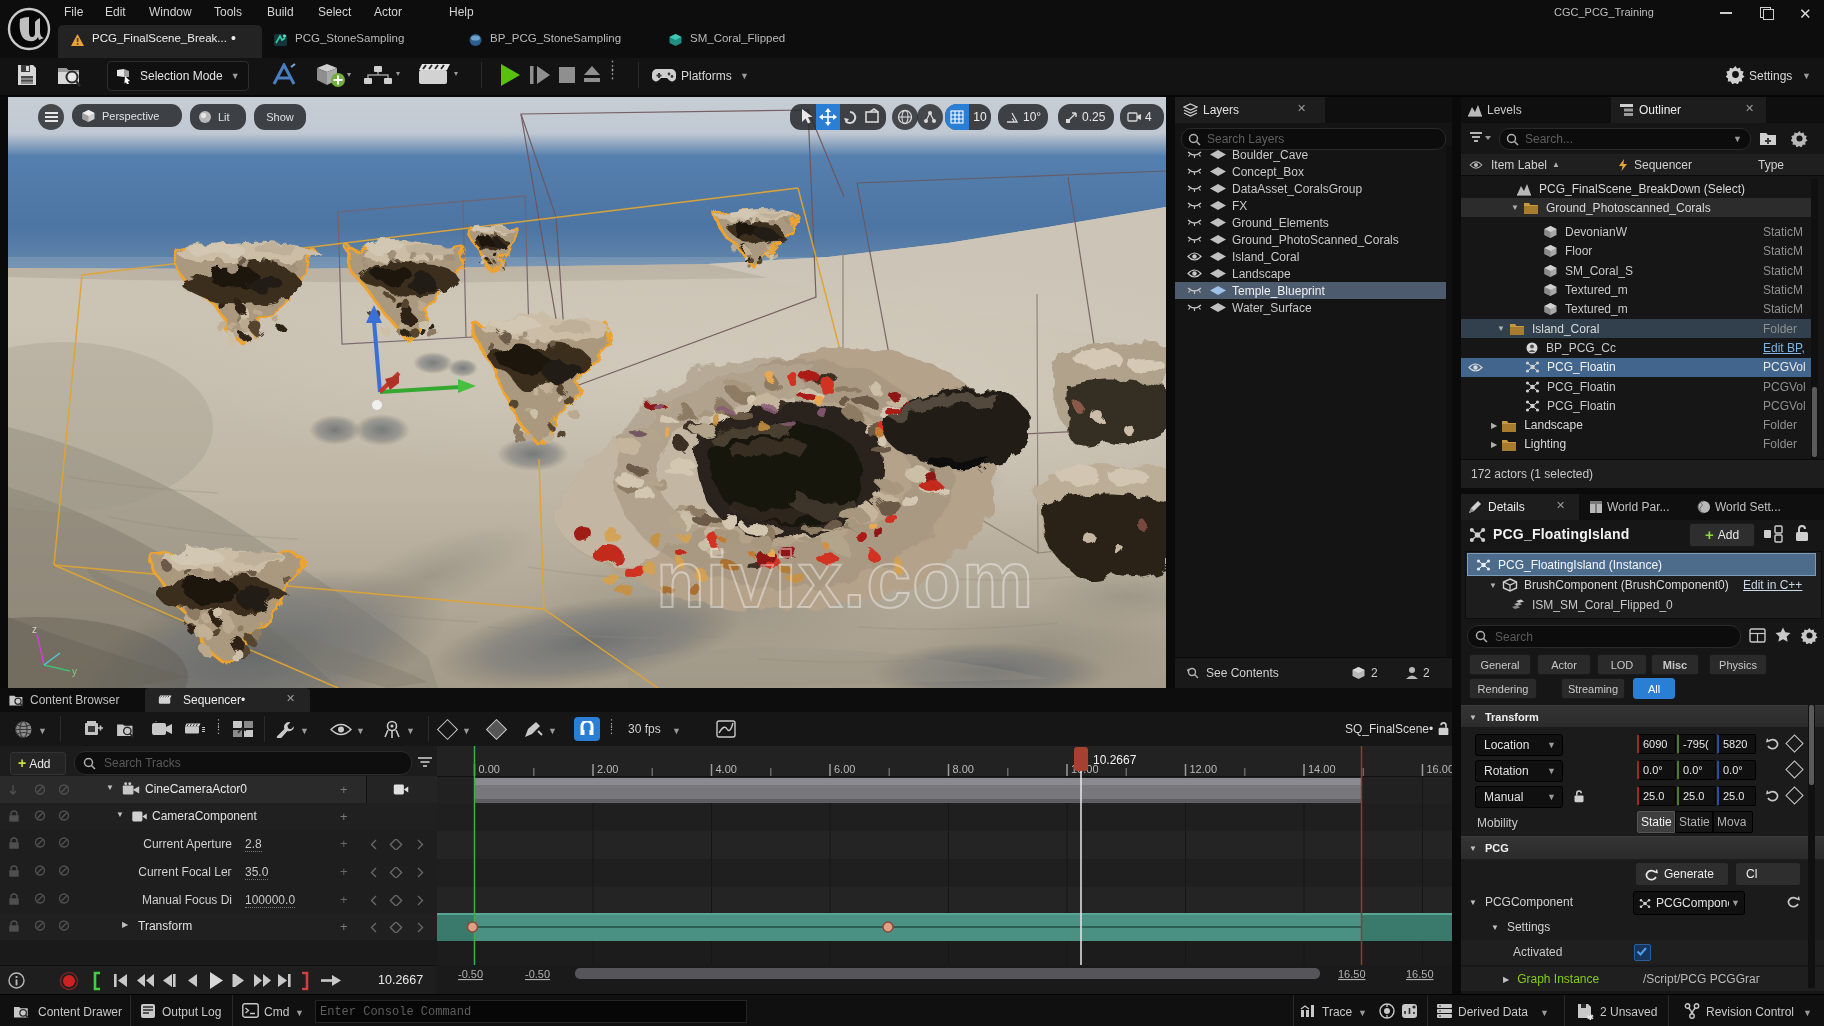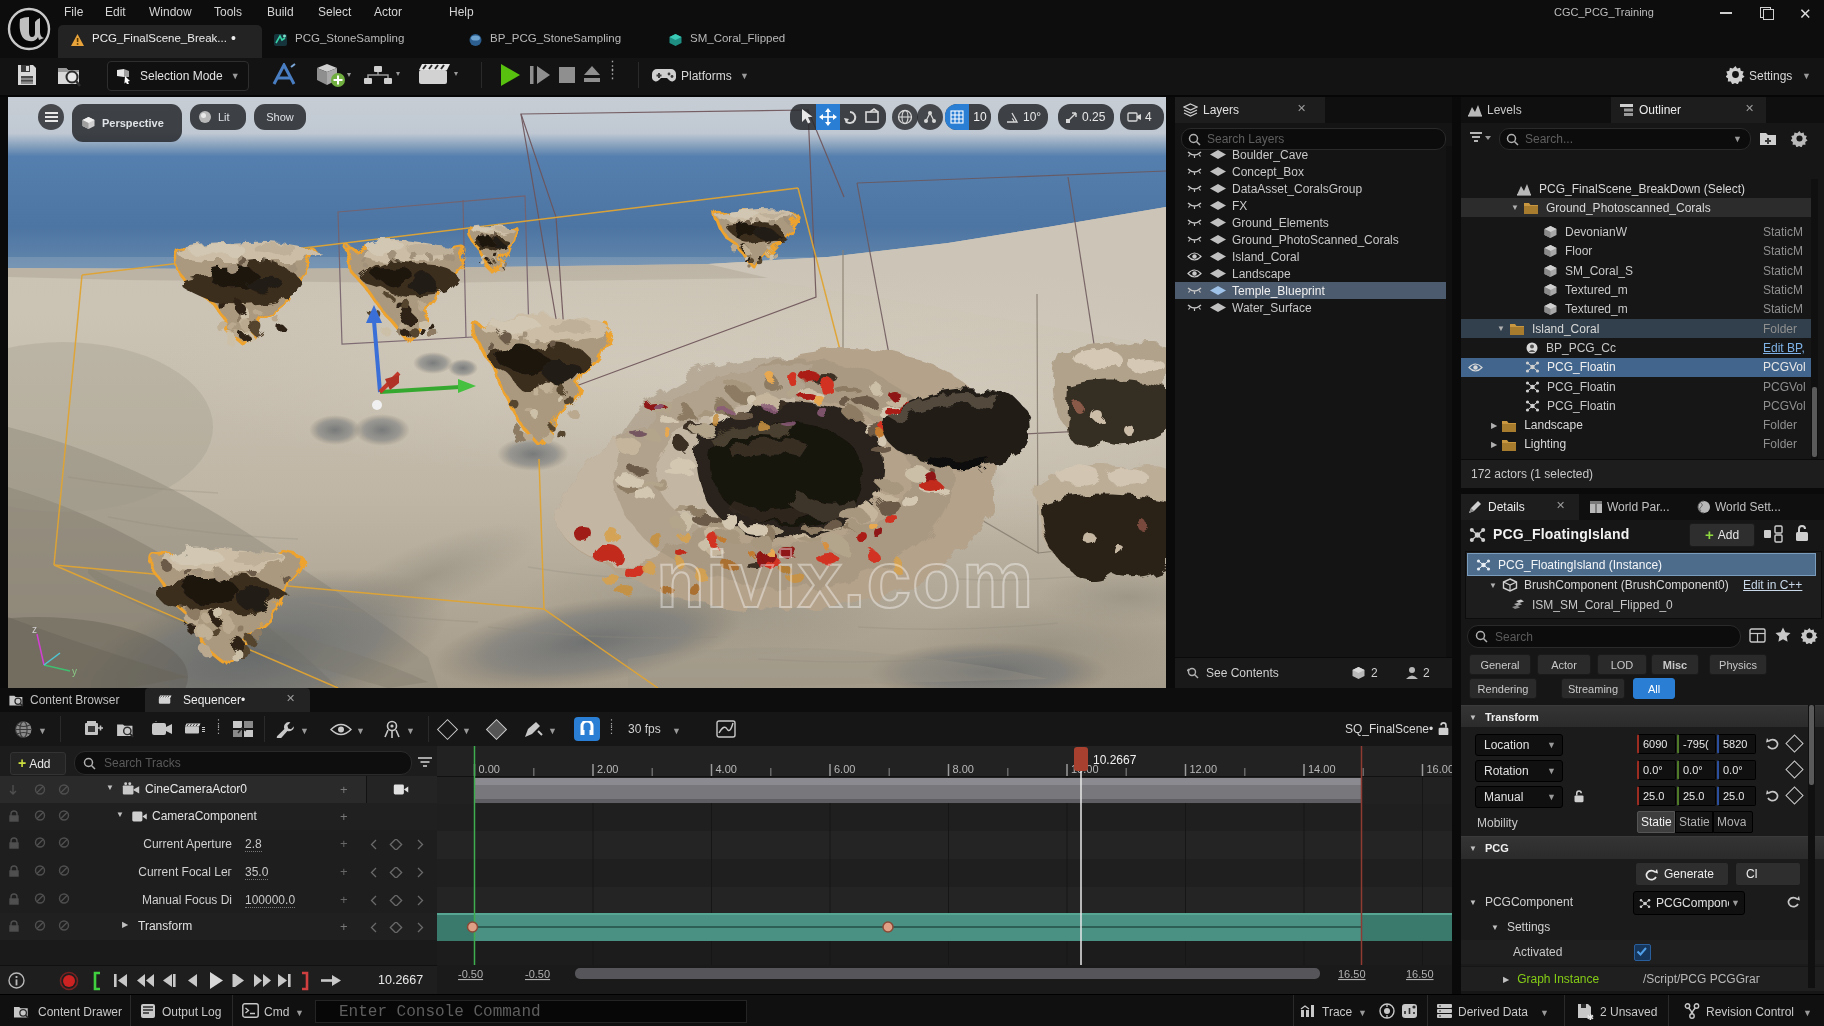--- a/index.html
+++ b/index.html
@@ -655,21 +655,21 @@
 <line x1="36" y1="568" x2="52" y2="556" stroke="#4fc7d2" stroke-width="1.5"></line>
 <text x="24" y="536" fill="#cfcfcf">z</text>
         <text x="64" y="578" fill="#8fdf8f" opacity="0.8">y</text>
 </g>
 <text x="648" y="510" font-family="Liberation Sans" font-size="80" font-weight="bold" fill="none" stroke="#ffffff" stroke-opacity="0.40" stroke-width="2" letter-spacing="1">nivix.com</text>
 </svg>
 
 <div class="a pill" style="left:30px;top:7px;width:26px;height:26px;border-radius:13px;">
       <div style="width:13px;height:2px;background:#e8e8e8;box-shadow:0 4px 0 #e8e8e8,0 -4px 0 #e8e8e8;"></div>
     </div>
-<div class="a vbtn" style="left:64px;top:7px;width:110px;height:38px;font-weight:bold;">
+<div class="a vbtn" style="left:64px;top:7px;width:110px;height:23px;">
 <svg style="margin-left:9px;" width="15" height="14" viewBox="0 0 15 14">
         <path d="M7.5 1 L13.5 4 L13.5 10 L7.5 13 L1.5 10 L1.5 4 Z" fill="#cfcfcf"></path>
         <path d="M7.5 1 L13.5 4 L7.5 7 L1.5 4 Z" fill="#efefef"></path>
         <path d="M7.5 7 L7.5 13 L1.5 10 L1.5 4 Z" fill="#9f9f9f"></path>
       </svg>
 <span style="margin-left:6px;">Perspective</span>
     </div>
 <div class="a vbtn" style="left:182px;top:7px;width:56px;height:26px;">
 <svg style="margin-left:8px;" width="14" height="14" viewBox="0 0 14 14">
         <circle cx="7" cy="7" r="6" fill="#b8b8b8"></circle>
@@ -923,20 +923,33 @@
     </div>
  <svg class="a" style="left:298px;top:33px;" width="18" height="16" viewBox="0 0 18 16">
       <path d="M1 3 h6 l2 2 h8 v10 h-16z" fill="#cfcfcf"></path>
       <rect x="8" y="8" width="2" height="6" fill="#3a3a3a"></rect>
       <rect x="6" y="10" width="6" height="2" fill="#3a3a3a"></rect>
     </svg>
  <svg class="a" style="left:330px;top:33px;" width="17" height="17" viewBox="0 0 19 19">
       <path d="M9.5 1 l1.6 2.6 3 -.8 .6 3 3 .8 -1.2 2.9 2 2.3 -2.6 1.6 .3 3.1 -3.1 .1 -1.3 2.8 -2.8 -1.4 -2.8 1.4 -1.3 -2.8 -3.1 -.1 .3 -3.1 -2.6 -1.6 2 -2.3 -1.2 -2.9 3 -.8 .6 -3 3 .8z" fill="#b8b8b8"></path>
       <circle cx="9.5" cy="9.5" r="3.4" fill="#161616"></circle>
     </svg>
+ <div class="a row" style="left:0;top:57px;width:363px;height:21px;background:#1f1f1f;border-bottom:1px solid #0a0a0a;color:#d0d0d0;">
+  <svg style="margin-left:8px" width="14" height="10" viewBox="0 0 15 11">
+        <path d="M1 5.5 Q7.5 -1.5 14 5.5 Q7.5 12.5 1 5.5z" stroke="#b8b8b8" stroke-width="1.2" fill="none"></path>
+        <circle cx="7.5" cy="5.5" r="2.2" fill="#b8b8b8"></circle>
+      </svg>
+  <span style="margin-left:8px;">Item Label</span>
+      <span style="margin-left:5px;font-size:8px;color:#b0b0b0;">▲</span>
+  <svg style="margin-left:58px" width="10" height="12" viewBox="0 0 10 12">
+        <path d="M6 0 L1 7 L4.5 7 L3.5 12 L9 5 L5.5 5 Z" fill="#e8a33b"></path>
+      </svg>
+  <span style="margin-left:6px;">Sequencer</span>
+  <span style="margin-left:66px;">Type</span>
+ </div>
 <div class="a row" style="left:0;top:82px;width:357px;height:19px;">
       <svg style="margin-left:55px" width="16" height="14" viewBox="0 0 16 14">
         <path d="M1 13 L5 4 L8 9 L11 2 L15 13 Z" fill="#b8b8b8"></path>
         <rect x="1" y="12" width="14" height="1.6" fill="#b8b8b8"></rect>
       </svg>
       <span style="margin-left:7px;color:#d8d8d8;">PCG_FinalScene_BreakDown (Select)</span>
     </div>
     <div class="a row" style="left:0;top:101.3px;width:357px;height:19px;background:#2c2c2c;">
       <span style="margin-left:50px;font-size:8px;color:#b0b0b0;">▼</span>
       <svg style="margin-left:4px" width="16" height="13" viewBox="0 0 16 13">
@@ -1696,21 +1709,21 @@
     </svg>
  <span class="a" style="left:162px;top:10px;color:#c8c8c8;">Output Log</span>
  <div class="a" style="left:232px;top:0;width:1px;height:32px;background:#2a2a2a;"></div>
  <svg class="a" style="left:242px;top:8px;" width="17" height="15" viewBox="0 0 17 15">
       <rect x="0.8" y="0.8" width="15.4" height="13.4" rx="2" stroke="#c8c8c8" stroke-width="1.4" fill="none"></rect>
       <path d="M3.5 5 l3 2.5 l-3 2.5 M8 10.5 h5" stroke="#c8c8c8" stroke-width="1.3" fill="none"></path>
     </svg>
  <span class="a" style="left:264px;top:10px;color:#c8c8c8;">Cmd</span>
  <span class="a" style="left:295px;top:13px;color:#9a9a9a;font-size:9px;">▼</span>
  <div class="a row" style="left:315px;top:5px;width:430px;height:21px;background:#070707;border:1px solid #242424;">
-  <span style="margin-left:23px;color:#5e5e5e;font-family:'Liberation Mono',monospace;font-size:16px;">Enter Console Command</span>
+  <span style="margin-left:4px;color:#5e5e5e;font-family:'Liberation Mono',monospace;font-size:12px;">Enter Console Command</span>
     </div>
  <div class="a" style="left:1293px;top:0;width:1px;height:32px;background:#2a2a2a;"></div>
  <svg class="a" style="left:1300px;top:9px;" width="16" height="14" viewBox="0 0 16 14">
       <path d="M1 13 V3 h3 v10 M6 13 V6 h3 v7 M11 13 V1 h3 v12" fill="#c8c8c8"></path>
       <rect x="0" y="0" width="10" height="6" fill="#101010"></rect>
       <path d="M1 5 l4 -3 l4 3" stroke="#c8c8c8" stroke-width="1.3" fill="none"></path>
     </svg>
  <span class="a" style="left:1322px;top:10px;color:#c8c8c8;">Trace</span>
  <span class="a" style="left:1358px;top:13px;color:#9a9a9a;font-size:9px;">▼</span>
  <svg class="a" style="left:1379px;top:8px;" width="16" height="16" viewBox="0 0 16 16">

